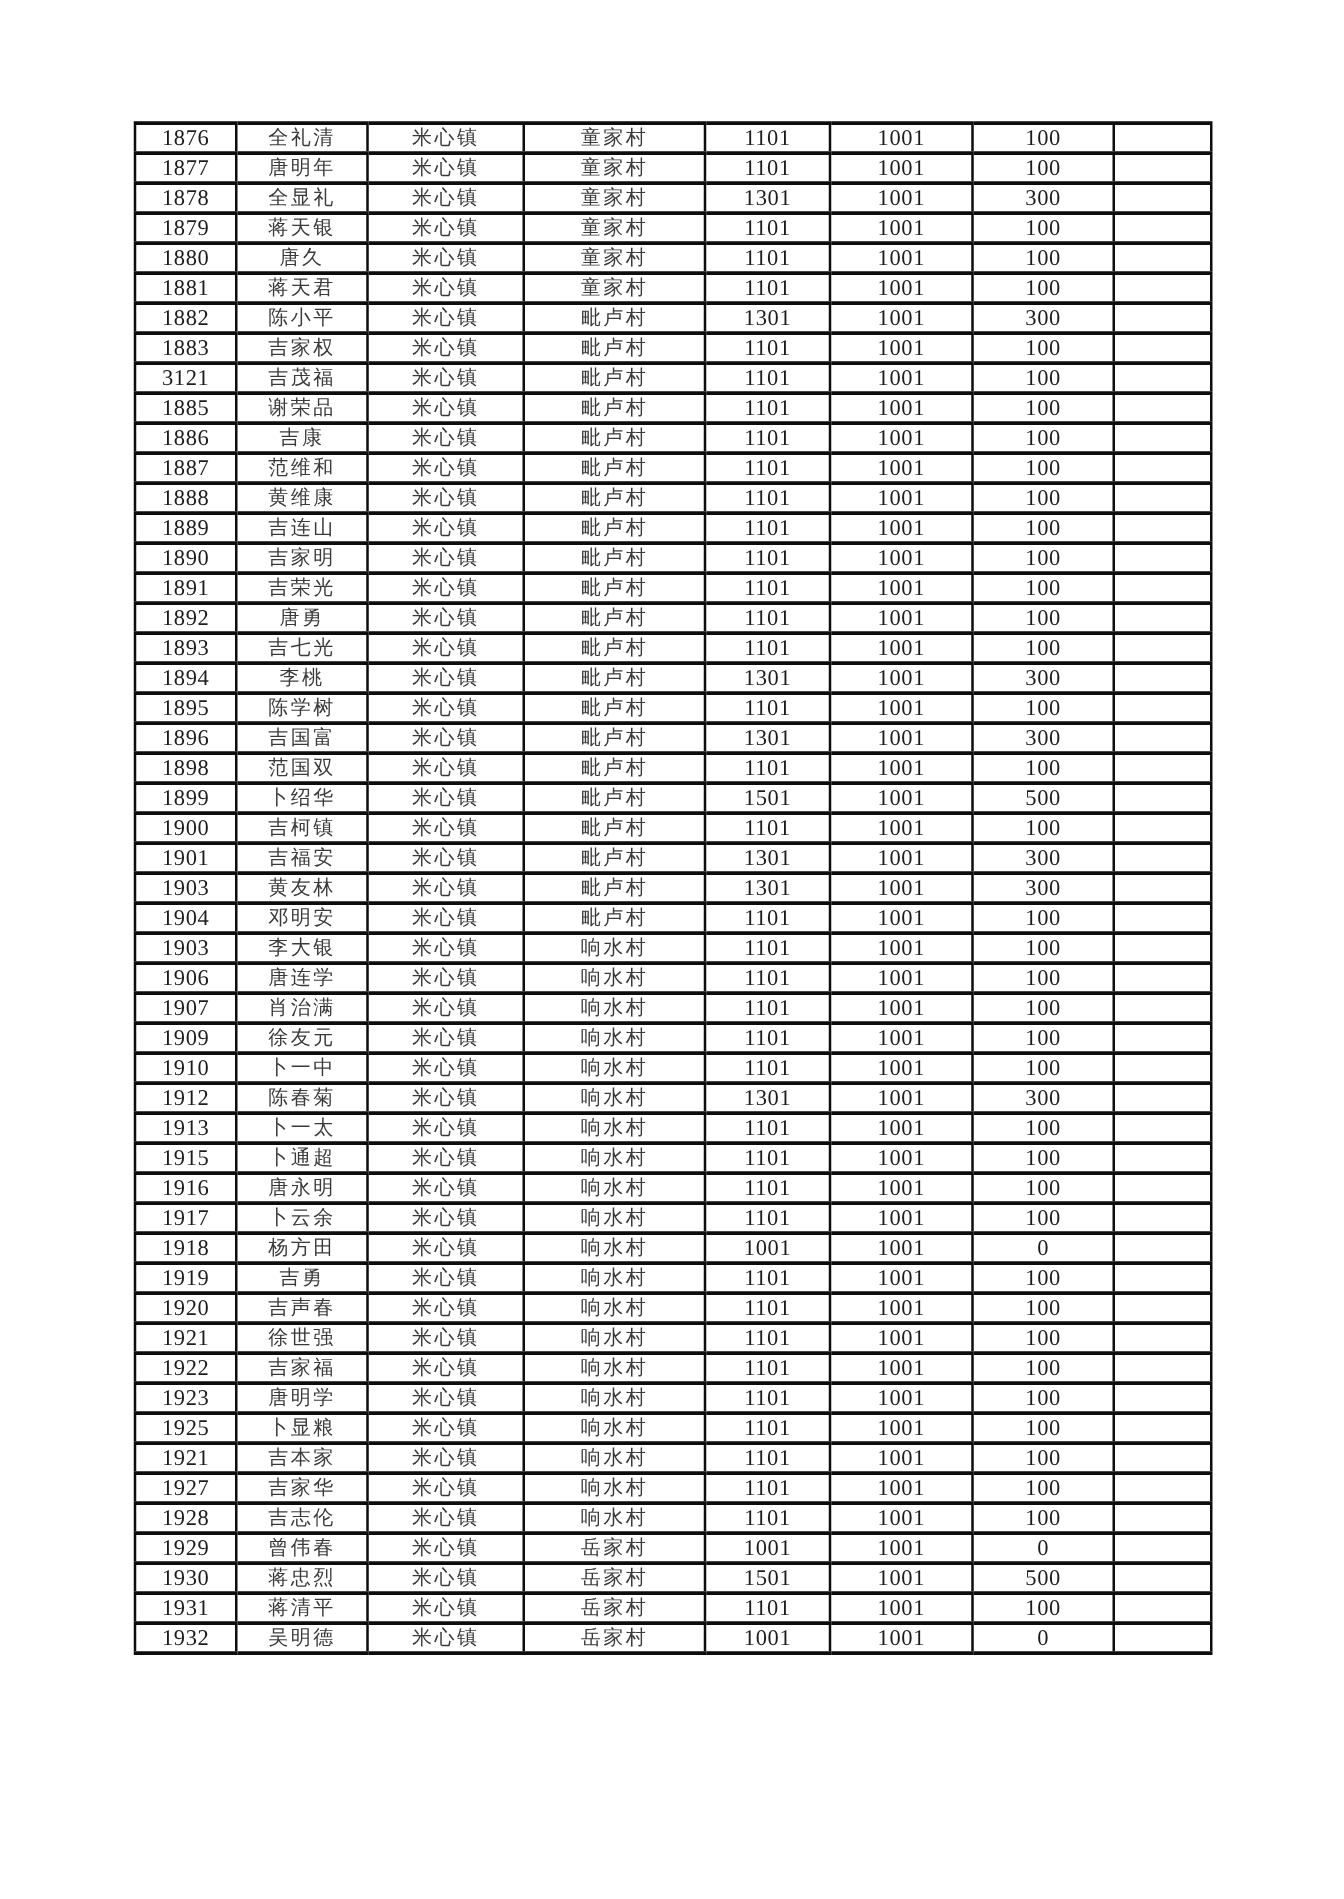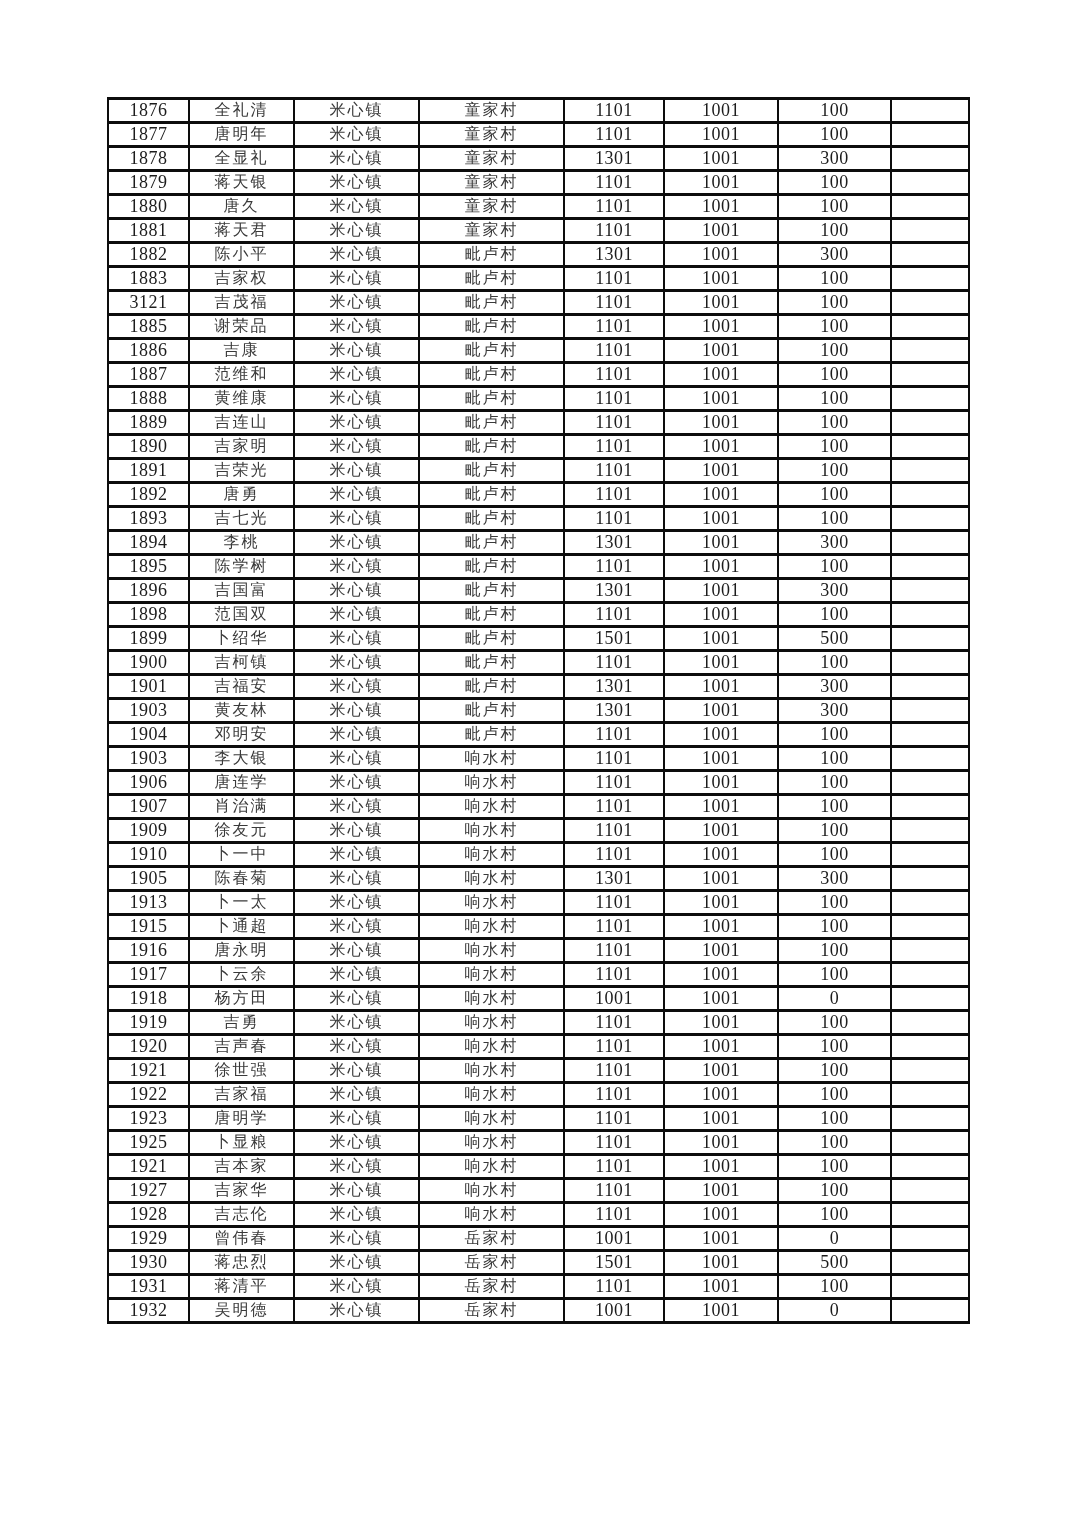--- a/index.html
+++ b/index.html
@@ -385,21 +385,21 @@
           <td class="num">1910</td>
           <td class="cn">卜一中</td>
           <td class="cn">米心镇</td>
           <td class="cn">响水村</td>
           <td class="num">1101</td>
           <td class="num">1001</td>
           <td class="num">100</td>
           <td class="blank"></td>
         </tr>
         <tr>
-          <td class="num">1905</td>
+          <td class="num">1912</td>
           <td class="cn">陈春菊</td>
           <td class="cn">米心镇</td>
           <td class="cn">响水村</td>
           <td class="num">1301</td>
           <td class="num">1001</td>
           <td class="num">300</td>
           <td class="blank"></td>
         </tr>
         <tr>
           <td class="num">1913</td>

